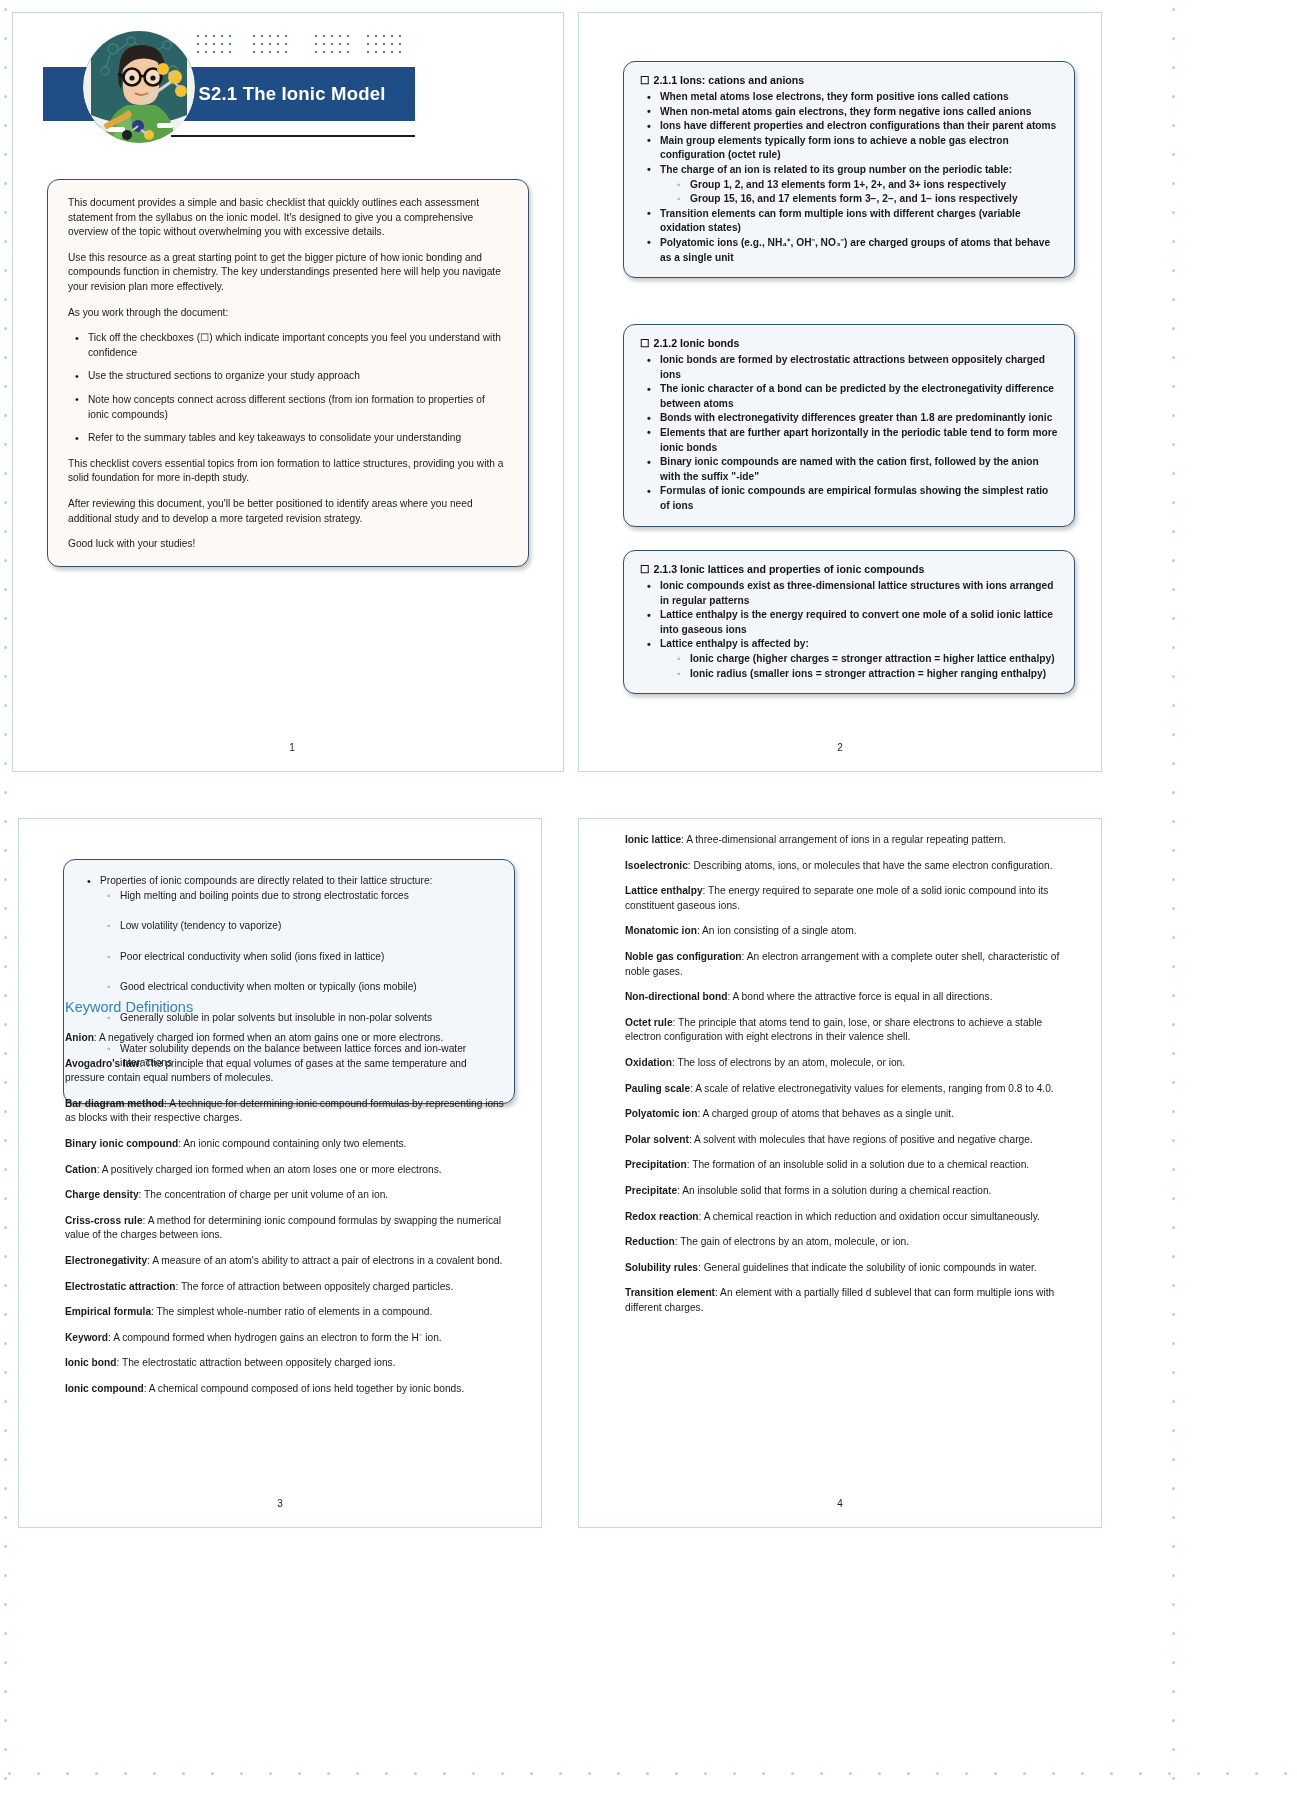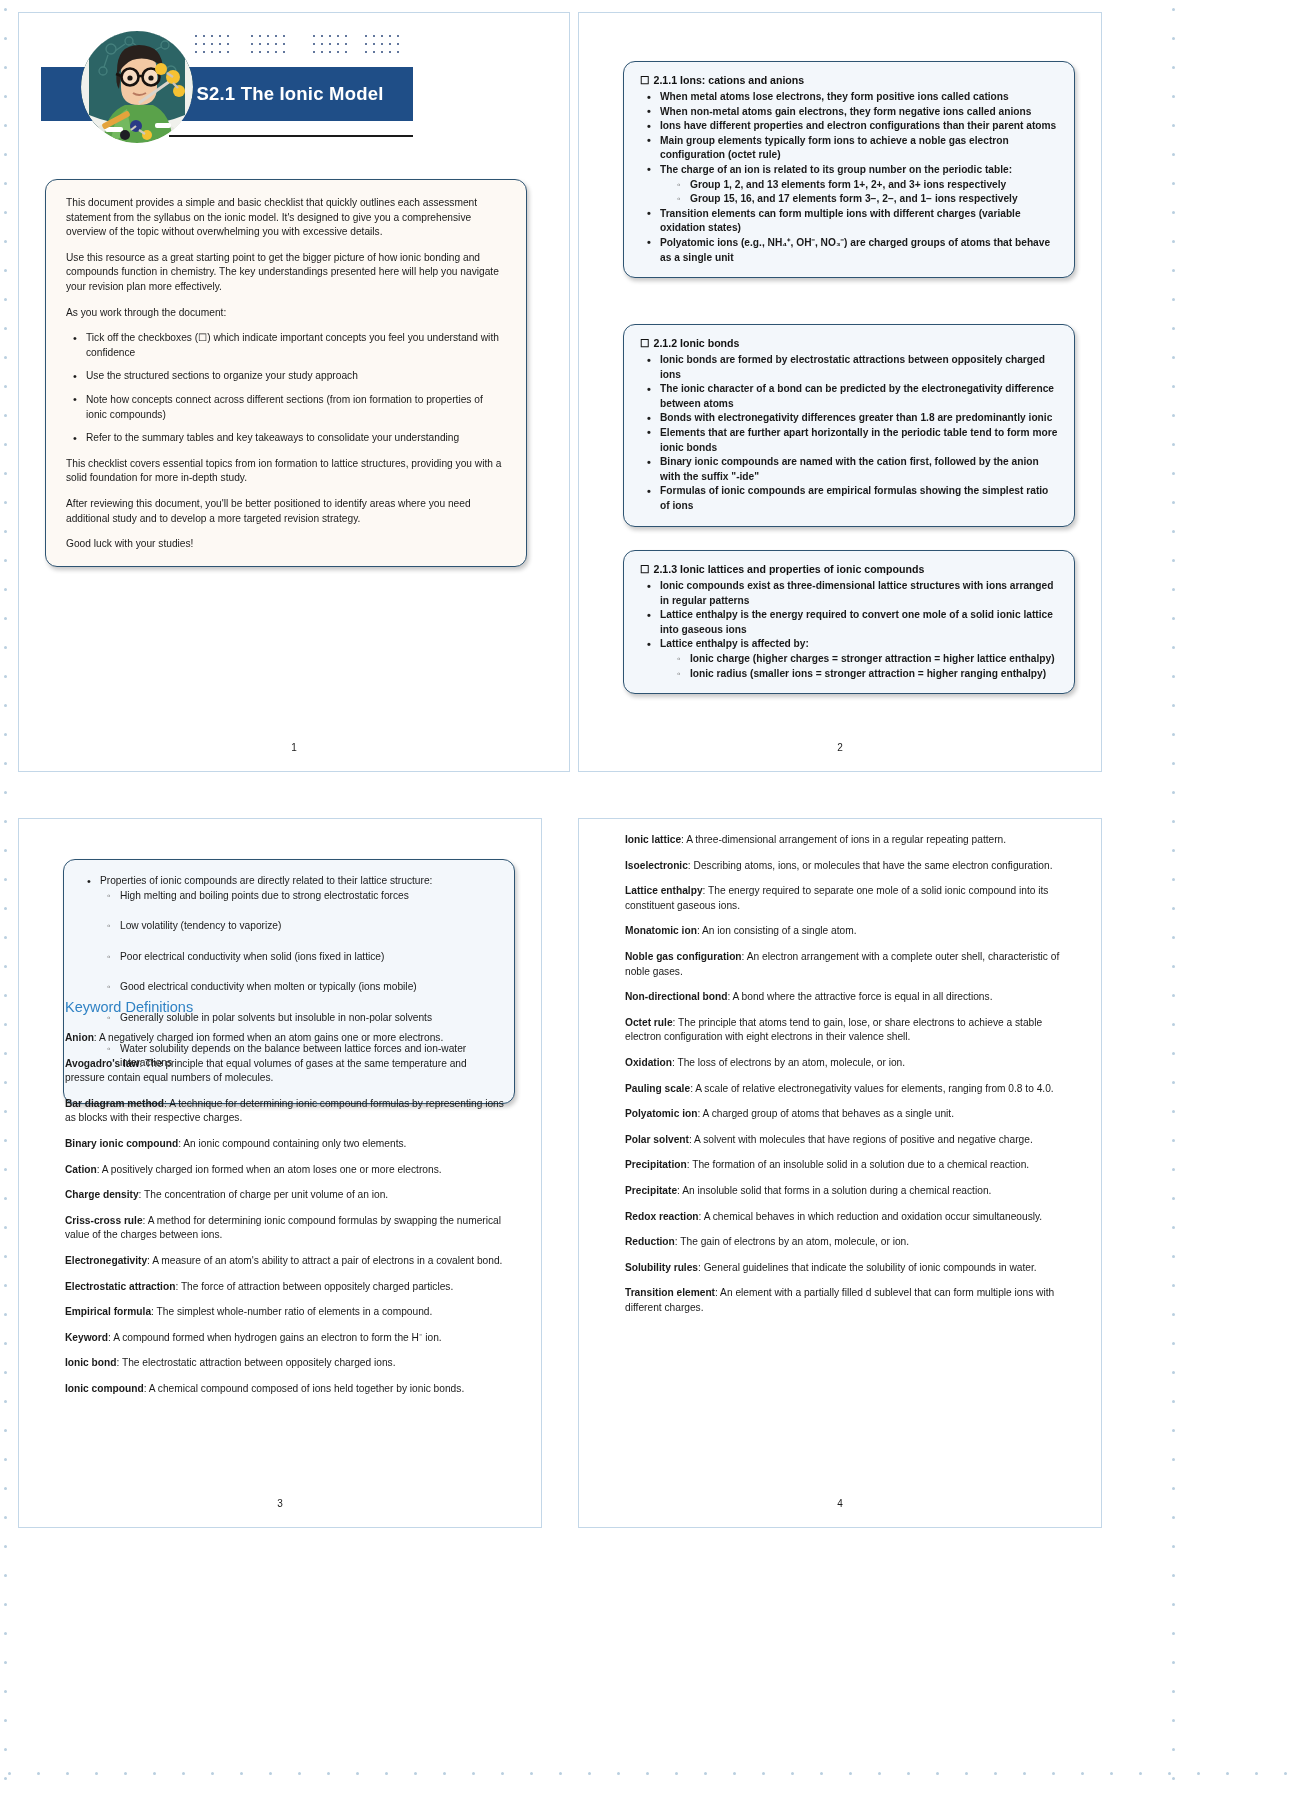--- a/index.html
+++ b/index.html
@@ -37,21 +37,21 @@
     border-radius: 50%;
   }
 
   
   .page {
     position: absolute;
     background: #ffffff;
     border: 1px solid #c3d7e8;
     box-sizing: border-box;
   }
-  #page1 { left: 18px;  top: 12px;   width: 552px; height: 760px; }
+  #page1 { left: 12px;  top: 12px;   width: 552px; height: 760px; padding-left: 8px; }
   #page2 { left: 578px; top: 12px;   width: 524px; height: 760px; }
   #page3 { left: 18px;  top: 818px;  width: 524px; height: 710px; }
   #page4 { left: 578px; top: 818px;  width: 524px; height: 710px; }
 
   .page-inner {
     position: relative;
     width: 100%;
     height: 100%;
   }
 
@@ -649,21 +649,21 @@
           <div class="def"><b>Monatomic ion</b><span>: An ion consisting of a single atom.</span></div>
           <div class="def"><b>Noble gas configuration</b><span>: An electron arrangement with a complete outer shell, characteristic of noble gases.</span></div>
           <div class="def"><b>Non-directional bond</b><span>: A bond where the attractive force is equal in all directions.</span></div>
           <div class="def"><b>Octet rule</b><span>: The principle that atoms tend to gain, lose, or share electrons to achieve a stable electron configuration with eight electrons in their valence shell.</span></div>
           <div class="def"><b>Oxidation</b><span>: The loss of electrons by an atom, molecule, or ion.</span></div>
           <div class="def"><b>Pauling scale</b><span>: A scale of relative electronegativity values for elements, ranging from 0.8 to 4.0.</span></div>
           <div class="def"><b>Polyatomic ion</b><span>: A charged group of atoms that behaves as a single unit.</span></div>
           <div class="def"><b>Polar solvent</b><span>: A solvent with molecules that have regions of positive and negative charge.</span></div>
           <div class="def"><b>Precipitation</b><span>: The formation of an insoluble solid in a solution due to a chemical reaction.</span></div>
           <div class="def"><b>Precipitate</b><span>: An insoluble solid that forms in a solution during a chemical reaction.</span></div>
-          <div class="def"><b>Redox reaction</b><span>: A chemical behaves in which reduction and oxidation occur simultaneously.</span></div>
+          <div class="def"><b>Redox reaction</b><span>: A chemical reaction in which reduction and oxidation occur simultaneously.</span></div>
           <div class="def"><b>Reduction</b><span>: The gain of electrons by an atom, molecule, or ion.</span></div>
           <div class="def"><b>Solubility rules</b><span>: General guidelines that indicate the solubility of ionic compounds in water.</span></div>
           <div class="def"><b>Transition element</b><span>: An element with a partially filled d sublevel that can form multiple ions with different charges.</span></div>
         </div>
       <div class="page-num">4</div>
     </div>
   </div>
 
 </div>
 

